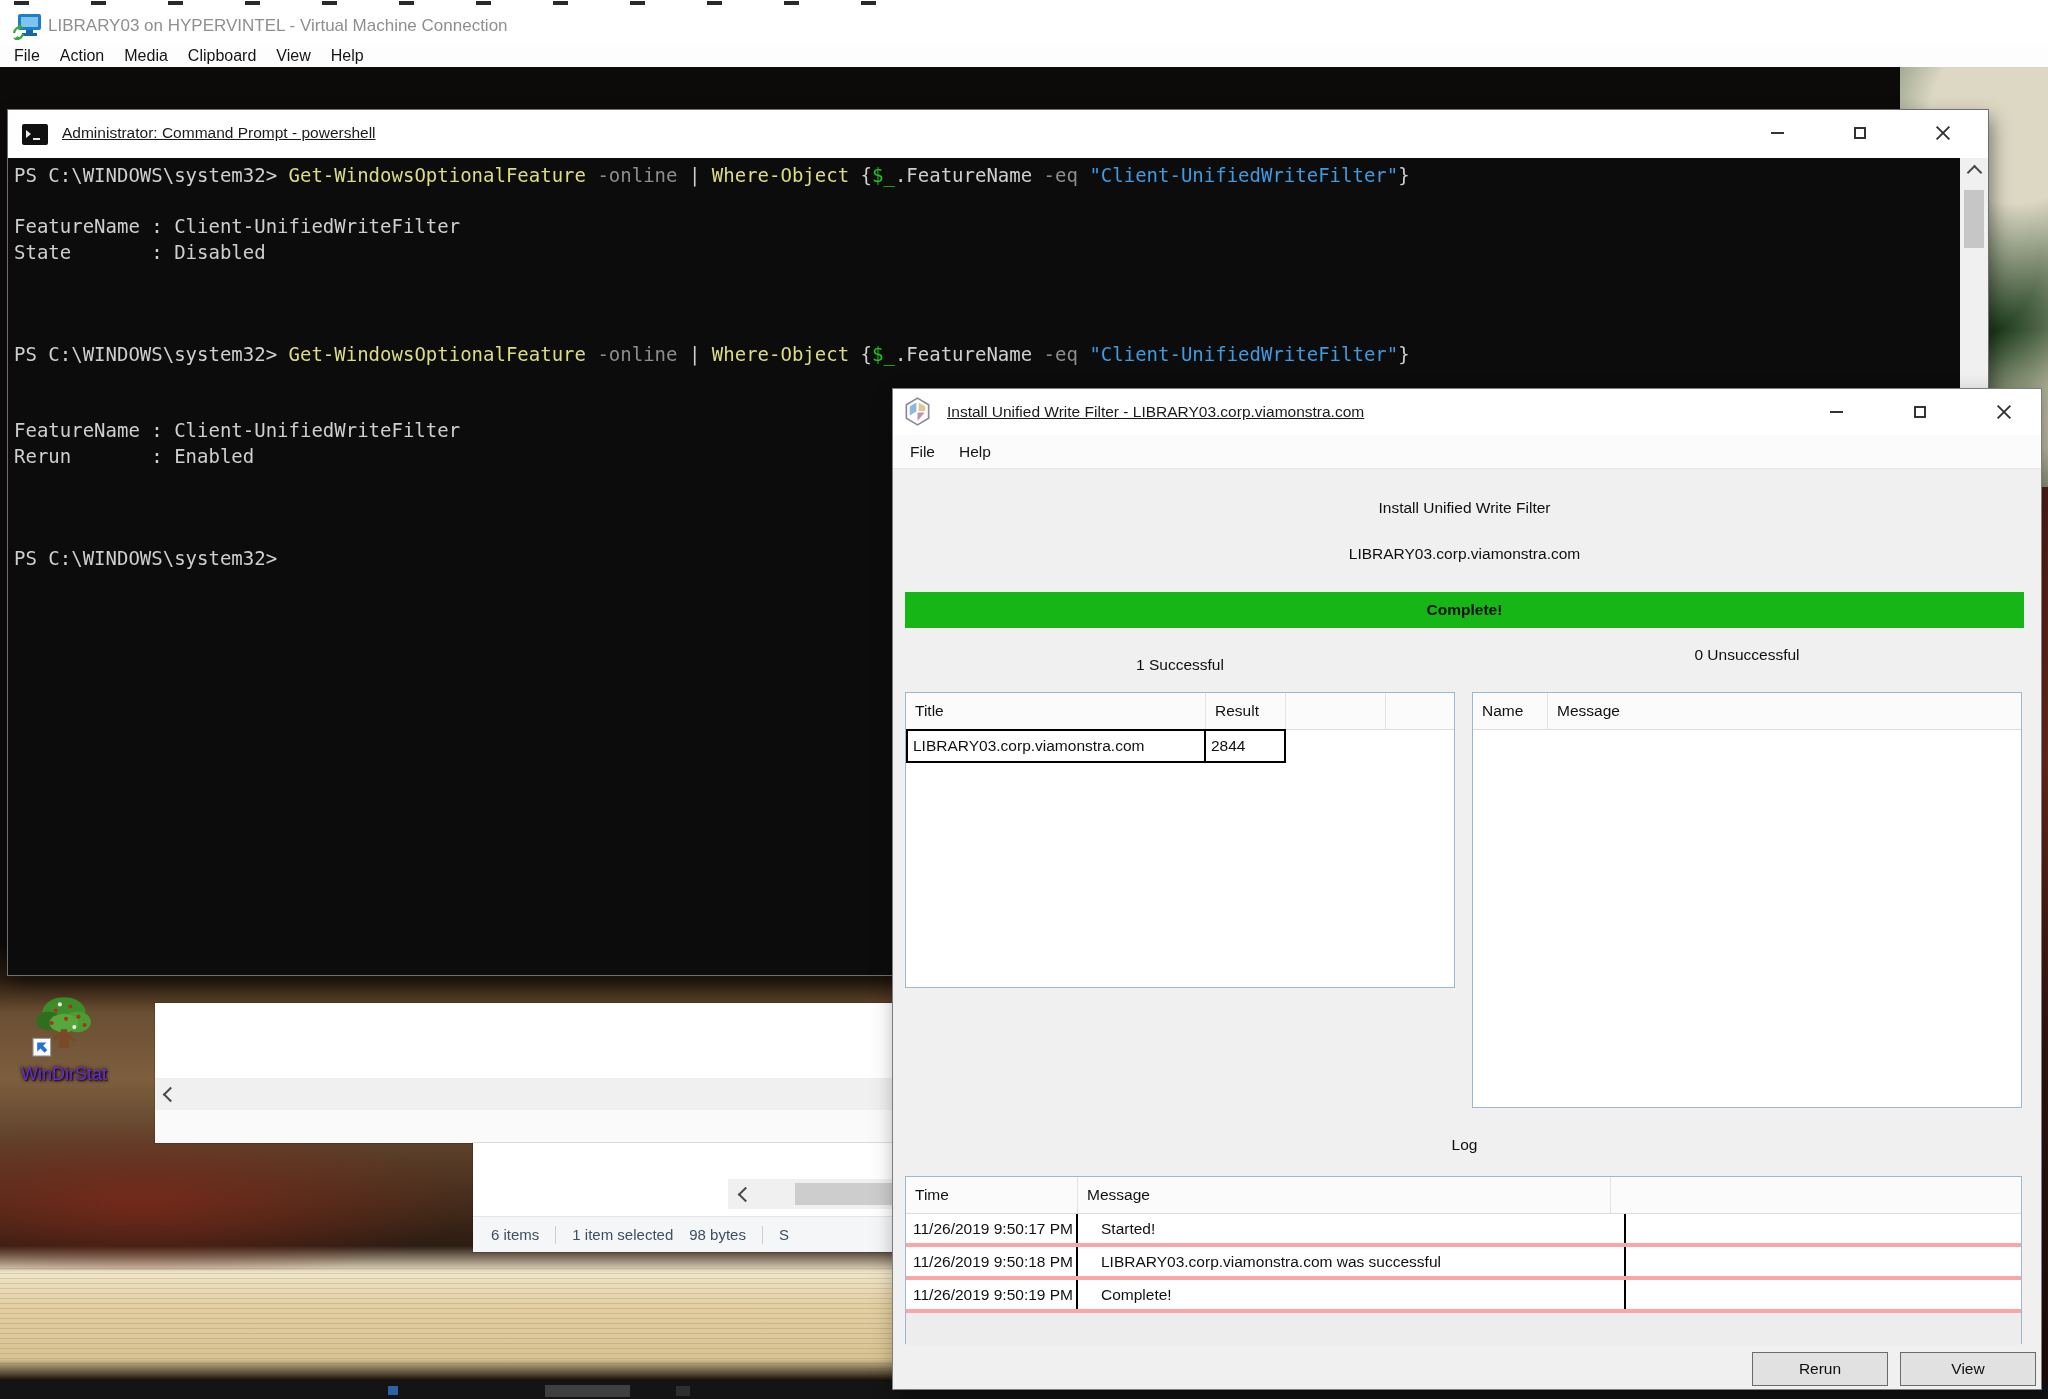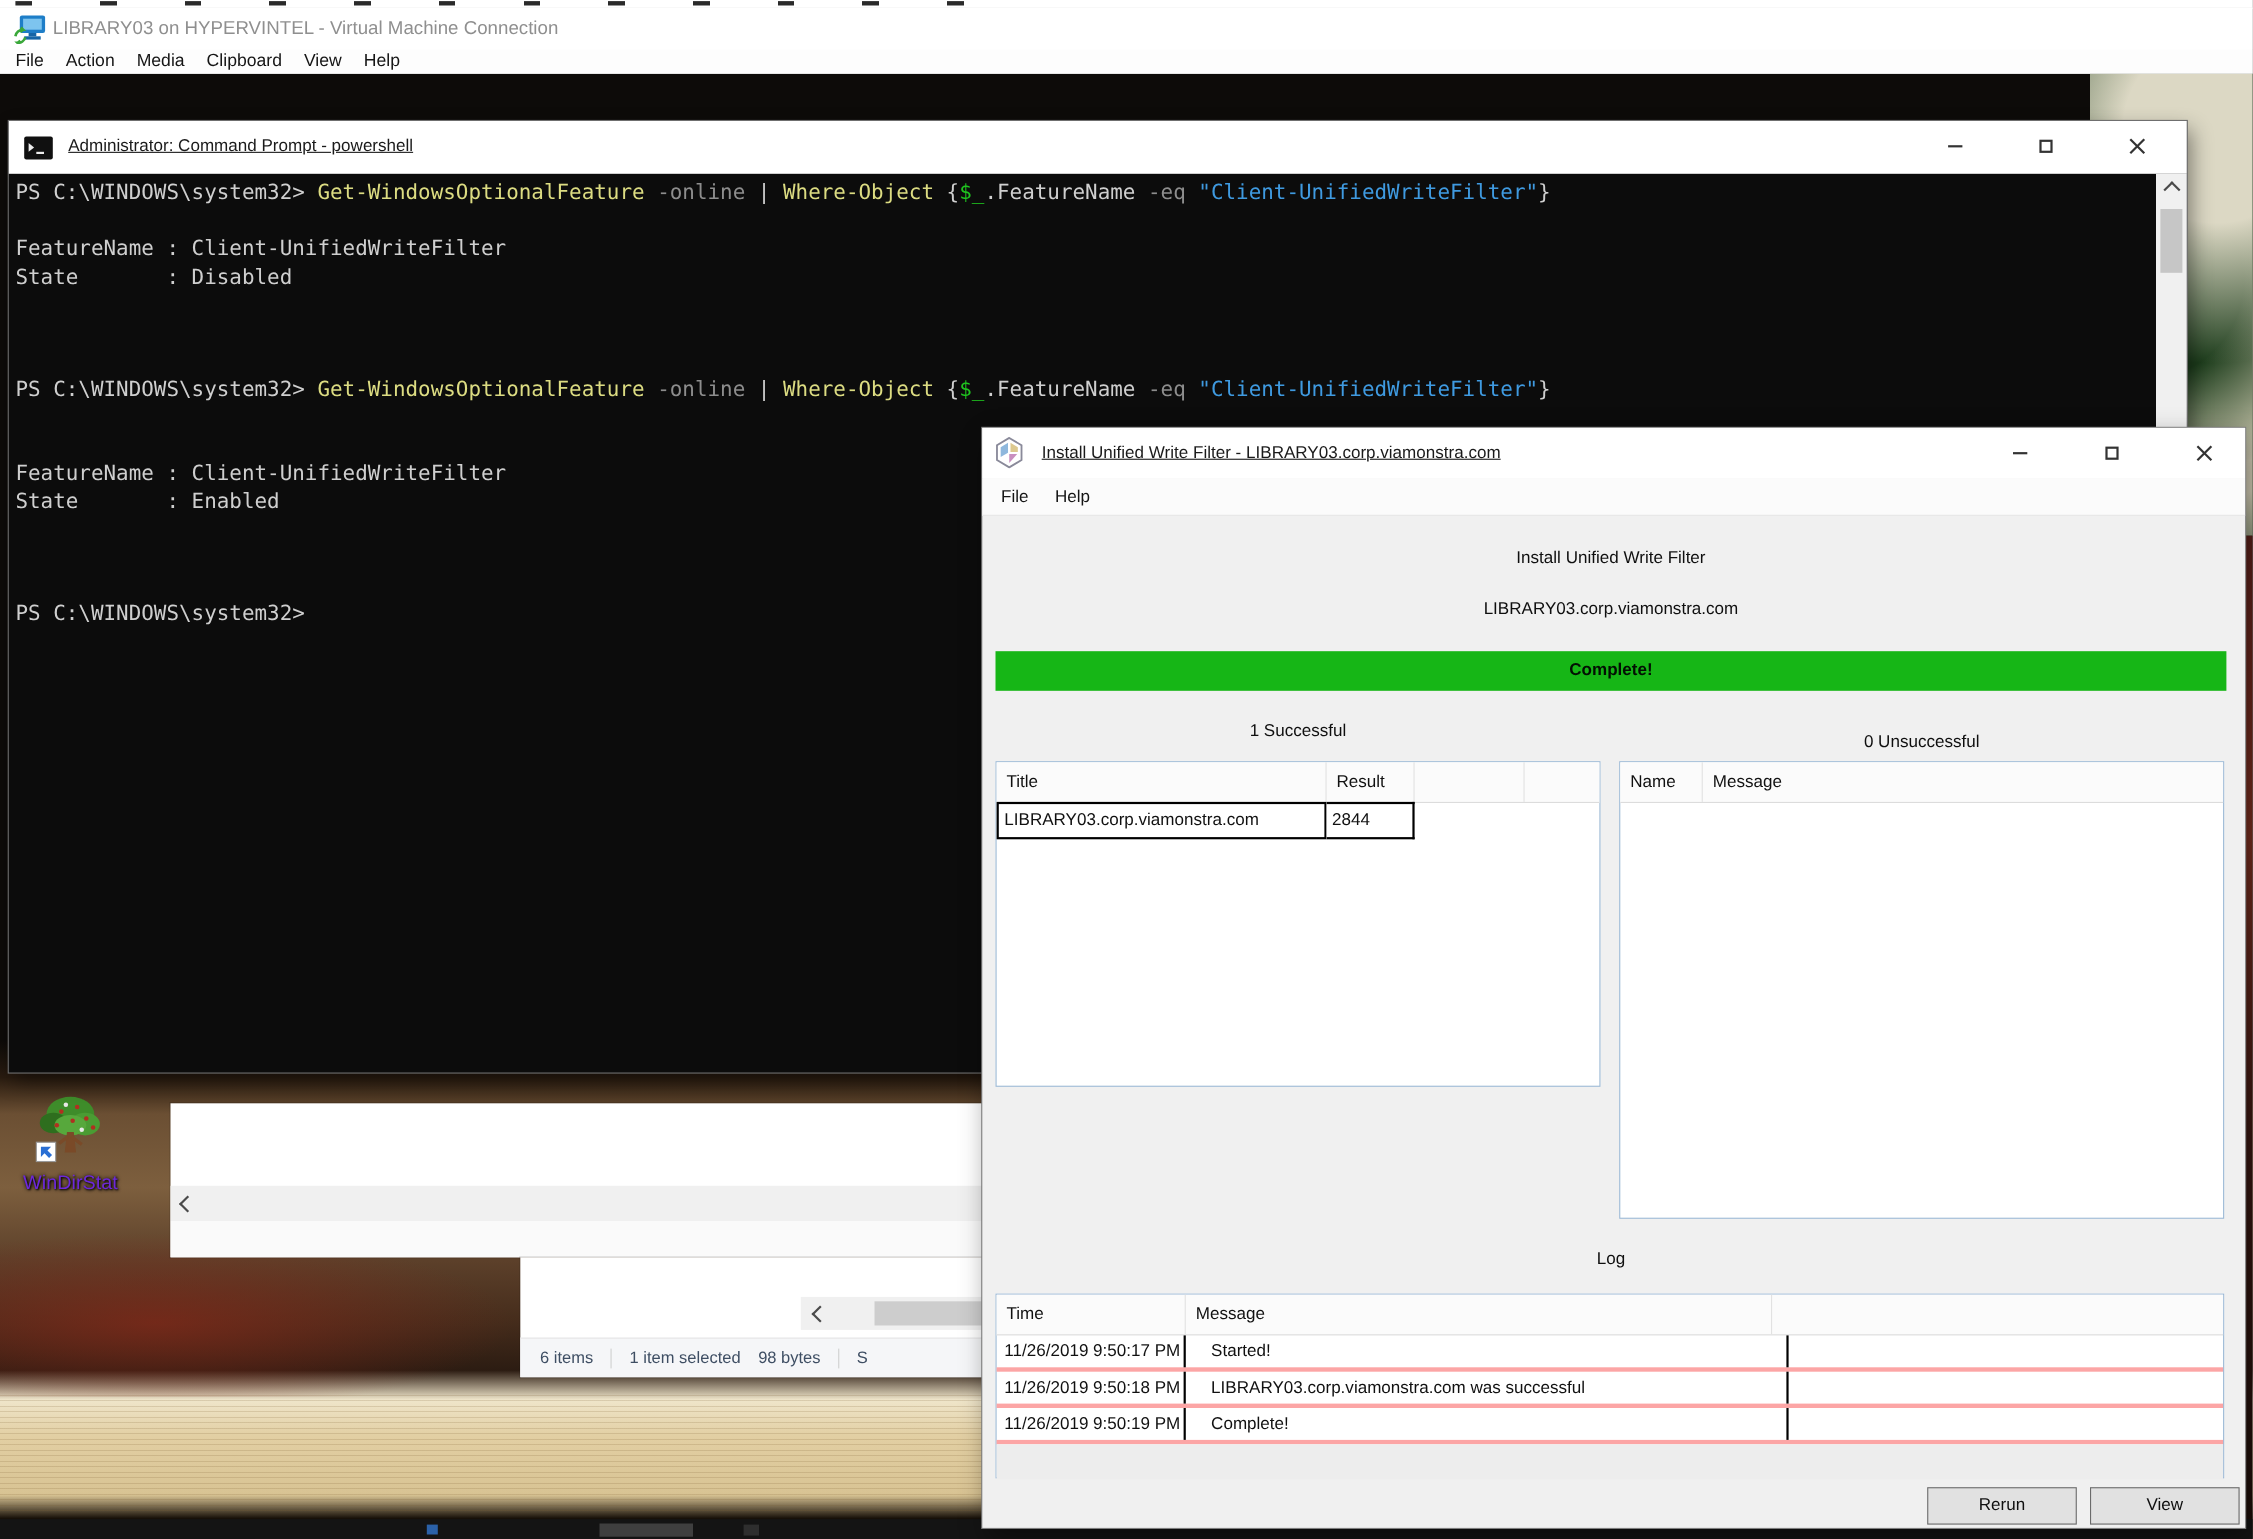--- a/index.html
+++ b/index.html
@@ -209,21 +209,21 @@
           <div class="cline"> </div>
           <div class="cline"><span class="tk-plain">FeatureName : Client-UnifiedWriteFilter</span></div>
           <div class="cline"><span class="tk-plain">State       : Disabled</span></div>
           <div class="cline"> </div>
           <div class="cline"> </div>
           <div class="cline"> </div>
           <div class="cline"><span class="tk-plain">PS C:\WINDOWS\system32&gt; </span><span class="tk-cmd">Get-WindowsOptionalFeature</span><span class="tk-plain"> </span><span class="tk-param">-online</span><span class="tk-plain"> | </span><span class="tk-cmd">Where-Object</span><span class="tk-plain"> {</span><span class="tk-var">$_</span><span class="tk-plain">.FeatureName </span><span class="tk-param">-eq</span><span class="tk-plain"> </span><span class="tk-str">"Client-UnifiedWriteFilter"</span><span class="tk-plain">}</span></div>
           <div class="cline"> </div>
           <div class="cline"> </div>
           <div class="cline"><span class="tk-plain">FeatureName : Client-UnifiedWriteFilter</span></div>
-          <div class="cline"><span class="tk-plain">State       : Enabled</span></div>
+          <div class="cline"><span class="tk-plain">Rerun       : Enabled</span></div>
           <div class="cline"> </div>
           <div class="cline"> </div>
           <div class="cline"> </div>
           <div class="cline"><span class="tk-plain">PS C:\WINDOWS\system32&gt;</span></div>
         </div>
     </div>
     <div class="con-scrollbar">
       <div class="sb-arrow">
           <span class="chev chev-up"></span>
         </div>
@@ -253,21 +253,21 @@
     <div class="dlg-menubar">
         <div class="dmenu-item">File</div>
         <div class="dmenu-item">Help</div>
       </div>
 
     <div class="ctext" style="left:12px;top:110px;width:1119px;">Install Unified Write Filter</div>
     <div class="ctext" style="left:12px;top:156px;width:1119px;">LIBRARY03.corp.viamonstra.com</div>
     <div class="banner" style="background: rgb(22, 182, 22);">Complete!</div>
 
     <div class="ctext" style="left:12px;top:267px;width:550px;">1 Successful</div>
-    <div class="ctext" style="left:579px;top:277px;width:550px;text-align:center;">0 Unsuccessful</div>
+    <div class="ctext" style="left:579px;top:257px;width:550px;text-align:center;">0 Unsuccessful</div>
 
     <div class="lv" style="left:12px;top:303px;width:550px;height:296px;">
       <div class="lv-header">
         <div class="lvh-cell" style="width:300px;">Title</div>
         <div class="lvh-cell" style="width:80px;">Result</div>
         <div class="lvh-cell" style="width:100px;"></div>
         <div style="flex:1;"></div>
       </div>
       <div class="suc-row">
         <div class="suc-c1">LIBRARY03.corp.viamonstra.com</div>

